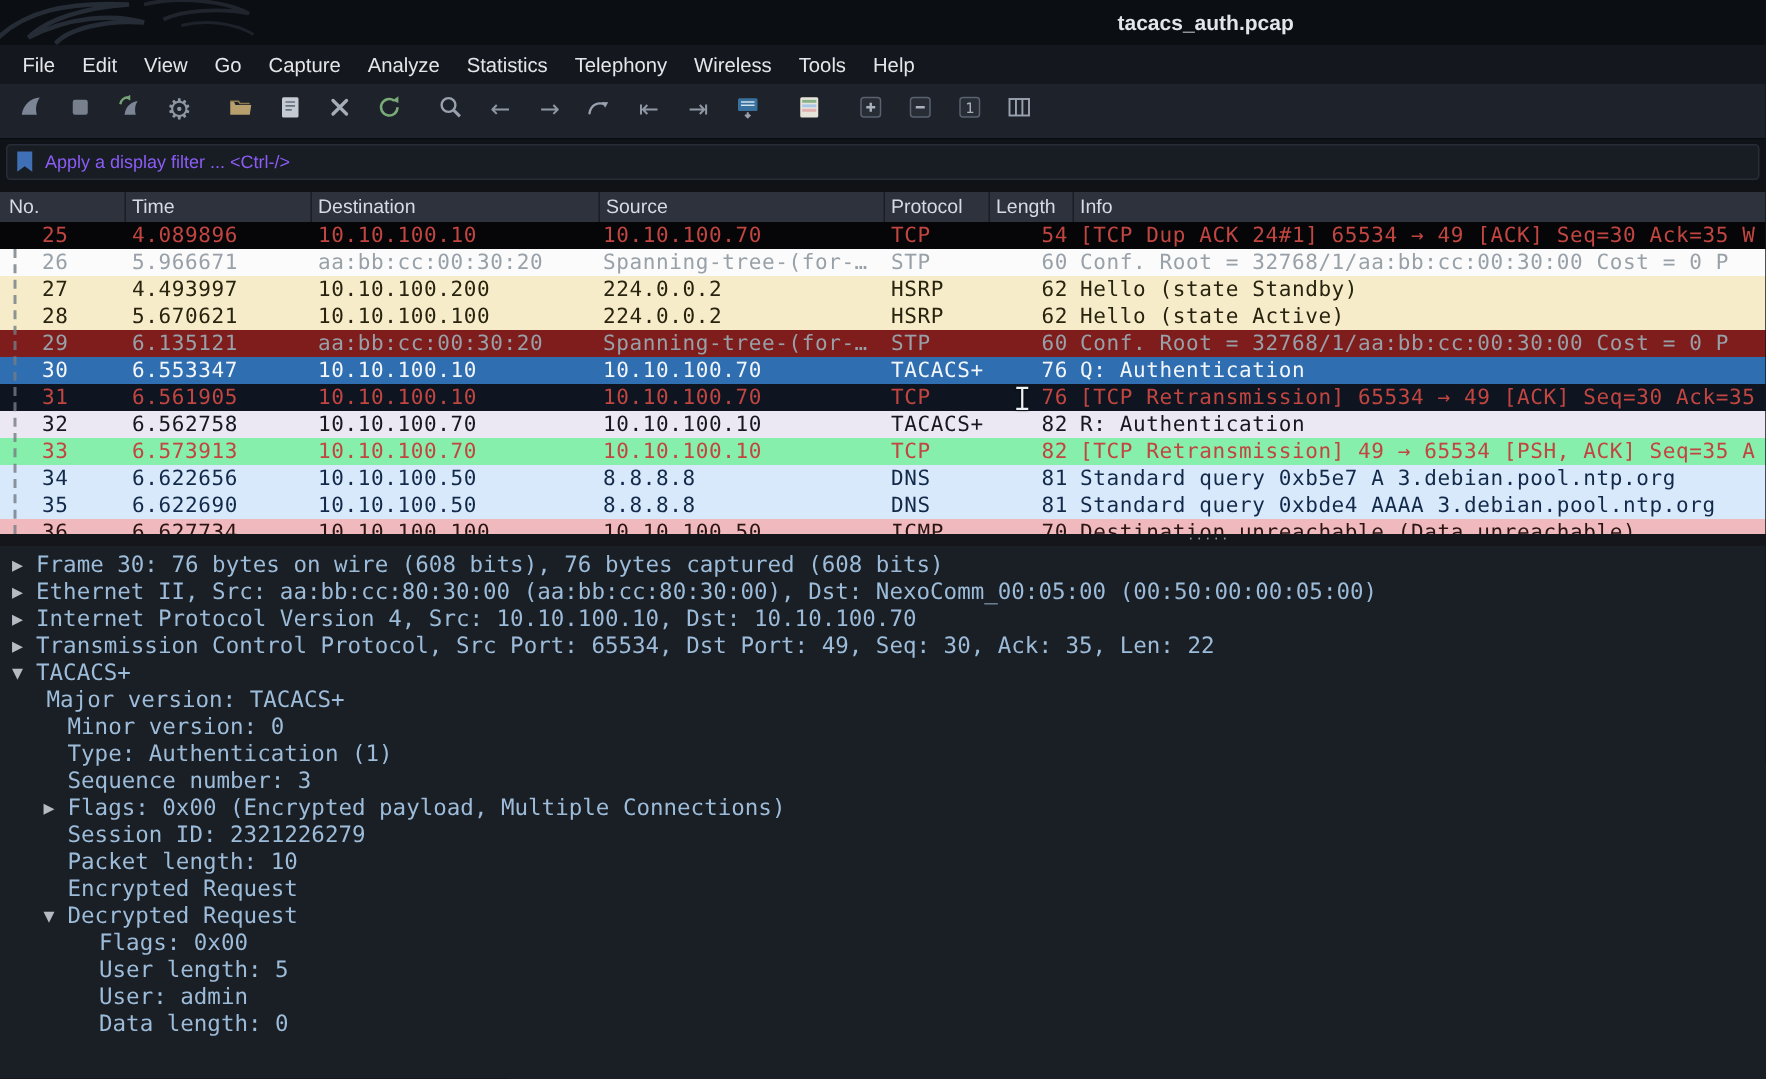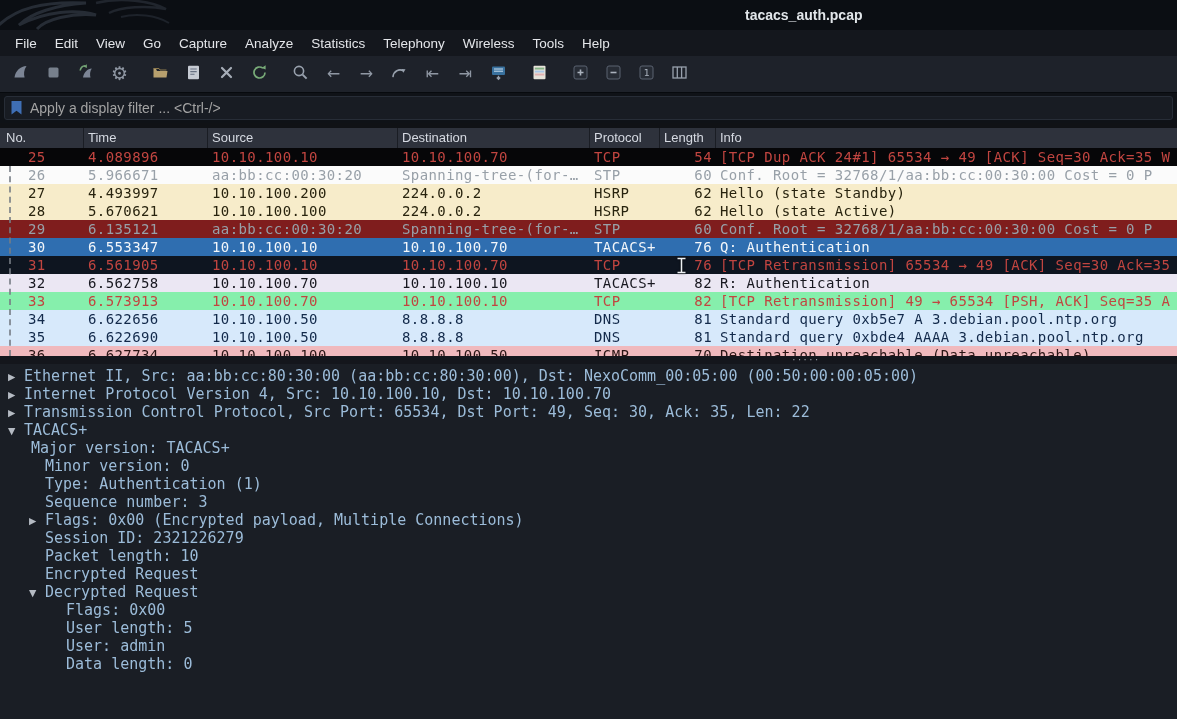--- a/index.html
+++ b/index.html
@@ -14,21 +14,21 @@
 .menu-item{color:#e4e6ea;font-size:13.5px;padding:4px 9px;white-space:nowrap}
 
 .toolbar{height:37px;background:#1e222a;display:flex;align-items:center;padding-left:7px;border-bottom:1px solid #070a0e}
 .tbtn{width:27px;height:27px;margin-right:6px;display:flex;align-items:center;justify-content:center}
 .ggap{margin-left:8px}
 .uico{font-family:"DejaVu Sans",sans-serif;font-size:16px;color:#8f97a3;line-height:1}
 
 .filterbar{height:30px;background:#0f1217;padding:3px 4px}
 .filter-input{height:24px;background:#181c23;border:1px solid #272d37;border-radius:3px;display:flex;align-items:center;padding:0 5px}
 .bookmark{margin-right:7px;flex-shrink:0}
-.filter-placeholder{color:#a3a3a3;font-size:14px;white-space:nowrap}
+.filter-placeholder{color:#8b5cf6;font-size:12px;white-space:nowrap}
 
 .gap5{height:5px;background:#101216}
 
 .colheader{height:20px;display:flex;background:#2e323c;overflow:hidden}
 .hc{flex-shrink:0;font-size:13px;color:#d6dae2;padding:2px 4px;border-right:1px solid #1a1d24;white-space:nowrap;overflow:hidden}
 .hc.c-no{padding-left:6px}
 .hc.c-info{flex:1;border-right:none}
 
 .plist{height:208px;position:relative;background:#14161c;font-family:"DejaVu Sans Mono",monospace;font-size:14px;letter-spacing:.4px}
 .prow{height:18px;display:flex;line-height:18px;white-space:nowrap}
@@ -196,22 +196,22 @@
     </svg>
     <span class="filter-placeholder">Apply a display filter ... &lt;Ctrl-/&gt;</span>
   </div>
 </div>
 
 <div class="gap5"></div>
 
 <div class="colheader">
     <div class="hc c-no">No.</div>
     <div class="hc c-time">Time</div>
+    <div class="hc c-dst">Destination</div>
     <div class="hc c-src">Source</div>
-    <div class="hc c-dst">Destination</div>
     <div class="hc c-proto">Protocol</div>
     <div class="hc c-len">Length</div>
     <div class="hc c-info">Info</div>
   </div>
 
 <div class="plist">
   <div class="spine"></div>
 <div class="prow" style="background: rgb(6, 6, 8); color: rgb(193, 69, 64);">
       <div class="pc c-no">25</div>
       <div class="pc c-time">4.089896</div>
@@ -320,20 +320,21 @@
       <div class="pc c-len">70</div>
       <div class="pc c-info">Destination unreachable (Data unreachable)</div>
     </div>
   </div>
 
 <div class="splitter">
   <span class="dots">·····</span>
 </div>
 
 <div class="details" style="color: rgb(156, 188, 217);">
+    <div class="dline" style="padding-left: 24px;"><span class="tw">▶</span><span>Frame 30: 76 bytes on wire (608 bits), 76 bytes captured (608 bits)</span></div>
     <div class="dline" style="padding-left: 24px;"><span class="tw">▶</span><span>Ethernet II, Src: aa:bb:cc:80:30:00 (aa:bb:cc:80:30:00), Dst: NexoComm_00:05:00 (00:50:00:00:05:00)</span></div>
     <div class="dline" style="padding-left: 24px;"><span class="tw">▶</span><span>Internet Protocol Version 4, Src: 10.10.100.10, Dst: 10.10.100.70</span></div>
     <div class="dline" style="padding-left: 24px;"><span class="tw">▶</span><span>Transmission Control Protocol, Src Port: 65534, Dst Port: 49, Seq: 30, Ack: 35, Len: 22</span></div>
     <div class="dline" style="padding-left: 24px;"><span class="tw">▼</span><span>TACACS+</span></div>
     <div class="dline" style="padding-left: 31px;"><span class="tw"></span><span>Major version: TACACS+</span></div>
     <div class="dline" style="padding-left: 45px;"><span class="tw"></span><span>Minor version: 0</span></div>
     <div class="dline" style="padding-left: 45px;"><span class="tw"></span><span>Type: Authentication (1)</span></div>
     <div class="dline" style="padding-left: 45px;"><span class="tw"></span><span>Sequence number: 3</span></div>
     <div class="dline" style="padding-left: 45px;"><span class="tw">▶</span><span>Flags: 0x00 (Encrypted payload, Multiple Connections)</span></div>
     <div class="dline" style="padding-left: 45px;"><span class="tw"></span><span>Session ID: 2321226279</span></div>

